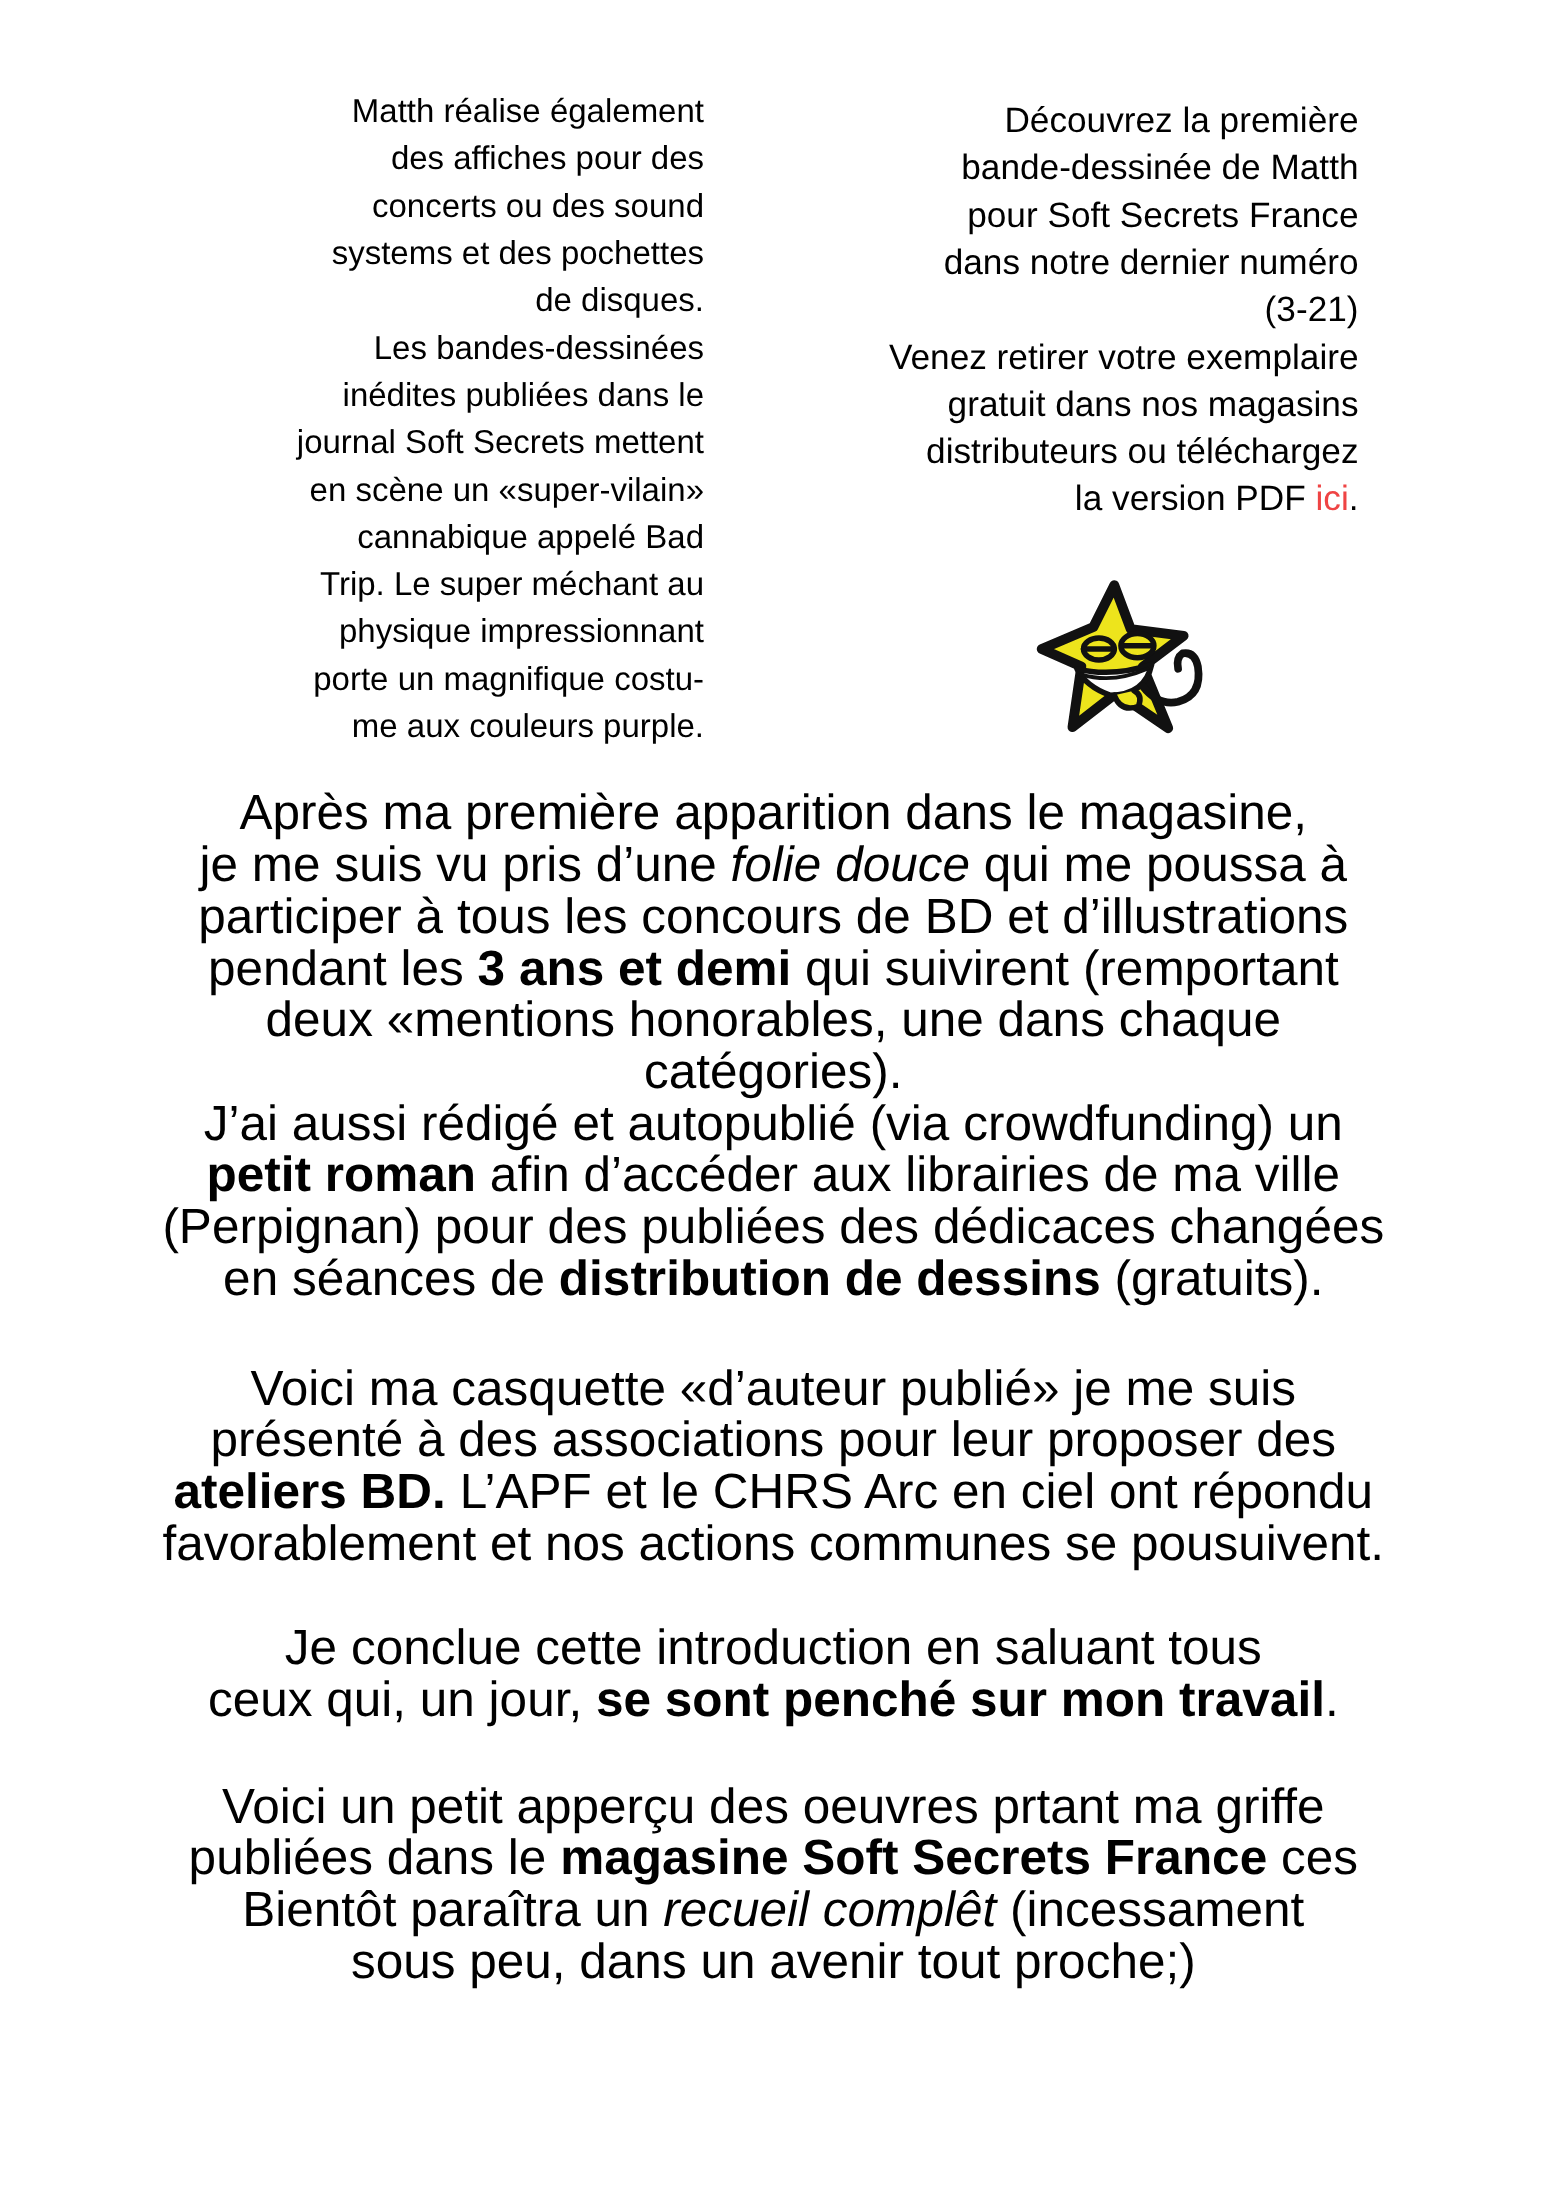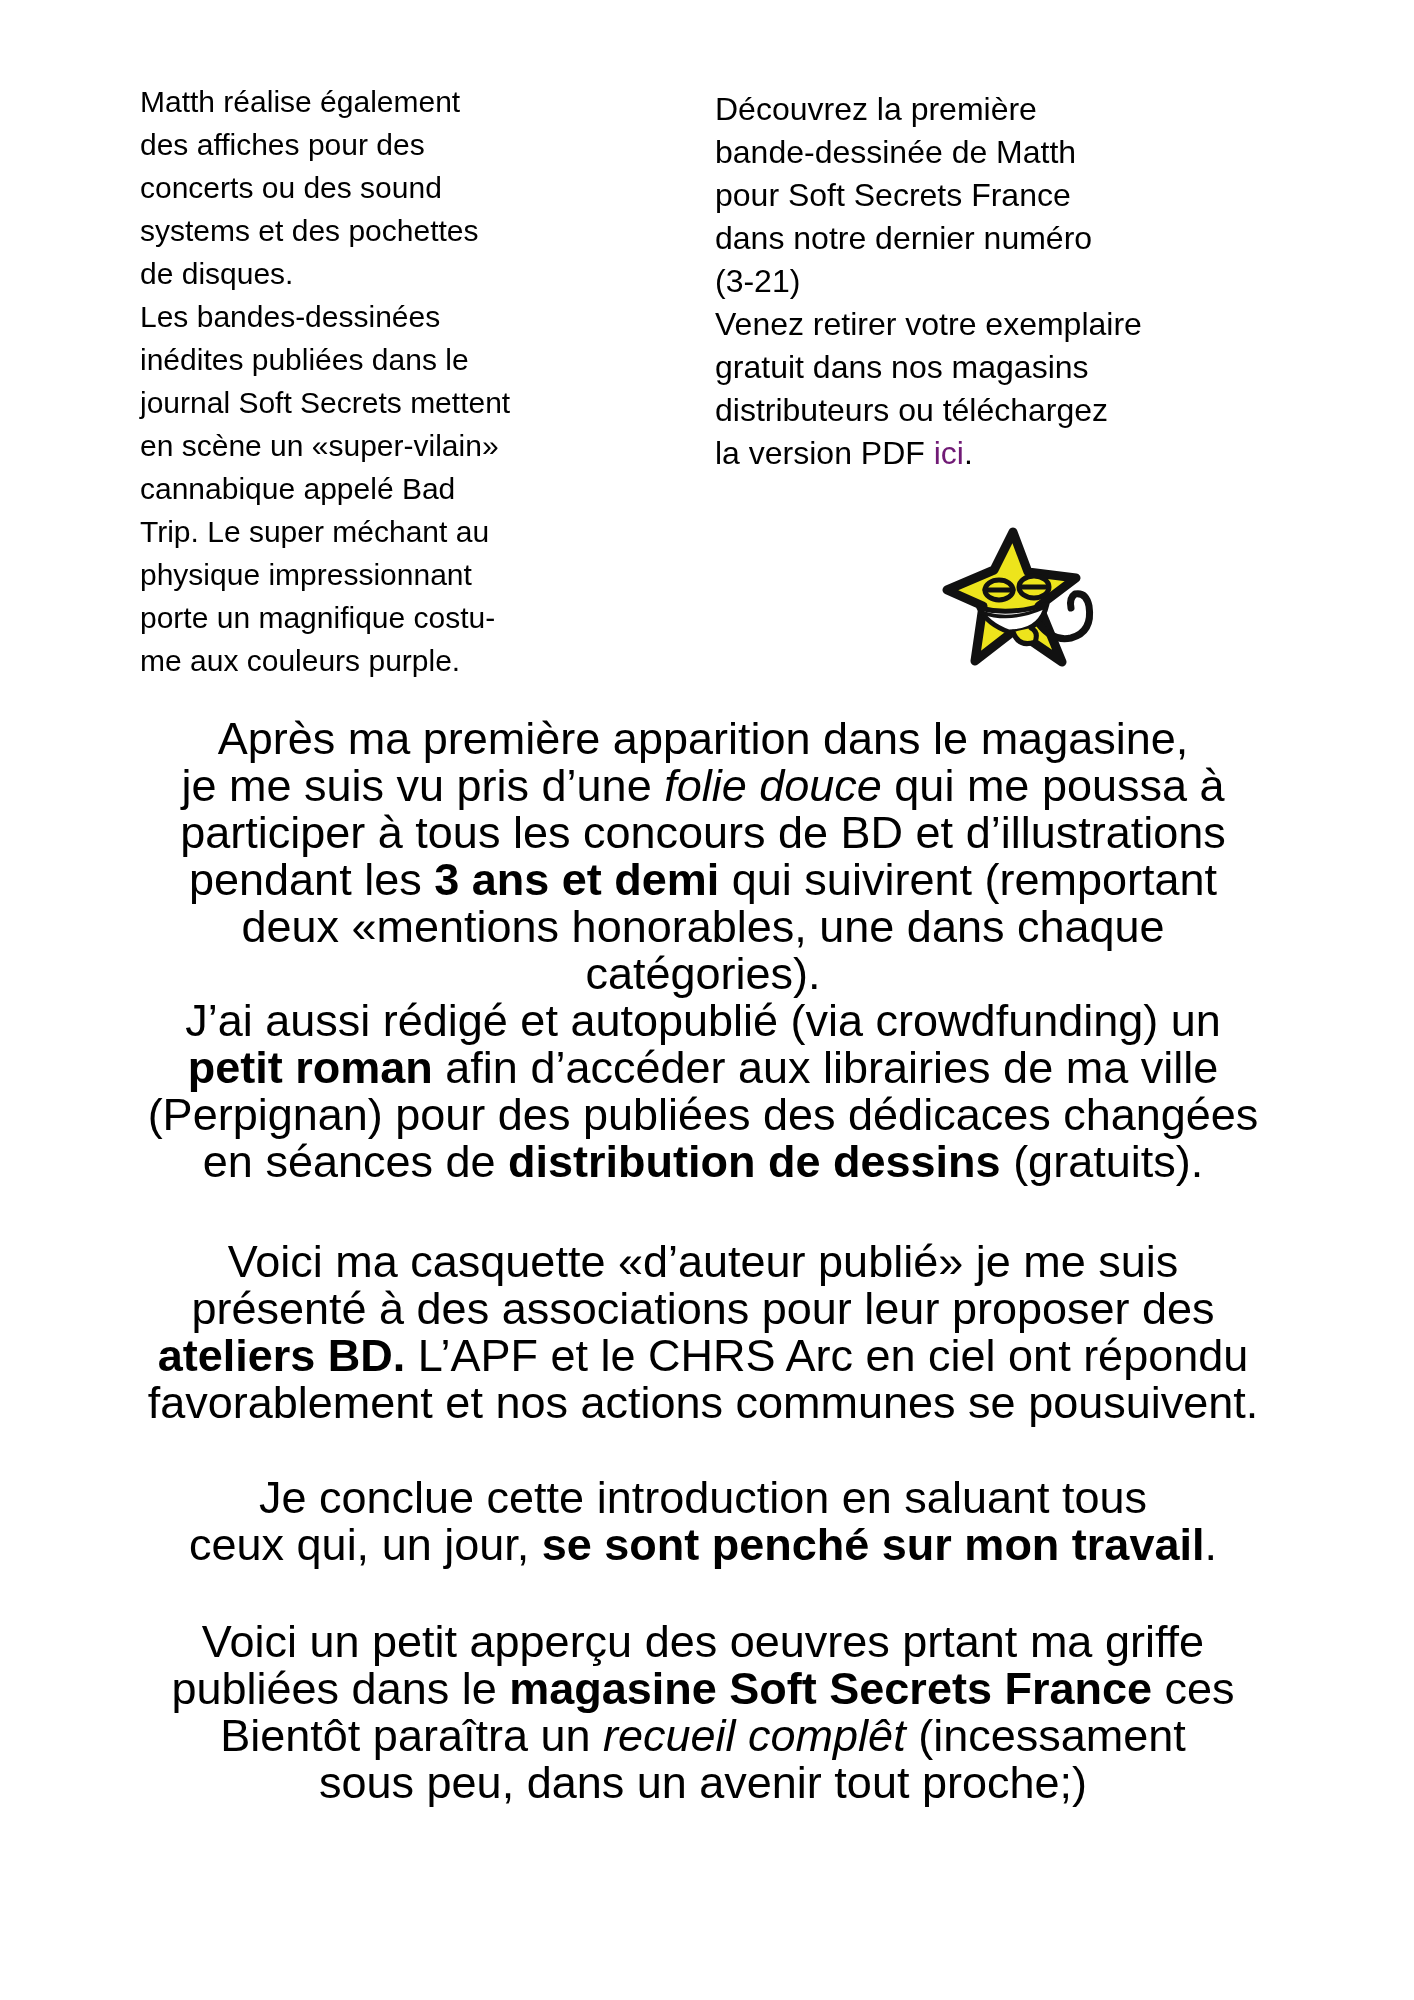--- a/index.html
+++ b/index.html
@@ -4,21 +4,21 @@
 <style>
   html,body{margin:0;padding:0;background:#ffffff;}
   .page{
     position:relative;
     width:1414px;height:2000px;
     background:#ffffff;
     overflow:hidden;
     font-family:"Liberation Sans","DejaVu Sans",sans-serif;
     color:#000000;
   }
-  .col{position:absolute;text-align:left;}
+  .col{position:absolute;text-align:right;}
   .col .line{height:43px;line-height:43px;white-space:nowrap;}
   #col-left{left:140px;top:80px;width:500px;font-size:30px;}
   #col-right{left:715px;top:88px;width:520px;font-size:32px;}
   .para{position:absolute;left:43px;width:1320px;text-align:center;}
   .para .line{height:47px;line-height:47px;white-space:nowrap;}
   #p1{top:715px;font-size:45px;}
   #p2{top:1238px;font-size:45px;}
   #p3{top:1474px;font-size:45px;}
   #p4{top:1618px;font-size:45px;}
   .bold{font-weight:700;}
@@ -50,21 +50,21 @@
 
   <div id="col-right" class="col">
       <div class="line"><span>Découvrez la première</span></div>
       <div class="line"><span>bande-dessinée de Matth</span></div>
       <div class="line"><span>pour Soft Secrets France</span></div>
       <div class="line"><span>dans notre dernier numéro</span></div>
       <div class="line"><span>(3-21)</span></div>
       <div class="line"><span>Venez retirer votre exemplaire</span></div>
       <div class="line"><span>gratuit dans nos magasins</span></div>
       <div class="line"><span>distributeurs ou téléchargez</span></div>
-      <div class="line"><span>la version PDF </span><span class="link" style="color: #701a75;">ici</span><span>.</span></div>
+      <div class="line"><span>la version PDF </span><span class="link" style="color: #ef4444;">ici</span><span>.</span></div>
     </div>
 
   <svg class="star" viewBox="0 0 170 160" xmlns="http://www.w3.org/2000/svg">
     <polygon points="78,12 93,52 141,58 104,86 127,142 80,110 40,141 48,86 12,70 59,50" stroke="#111111" stroke-width="9" stroke-linejoin="round" fill="#ede41c"></polygon>
     <g fill="none" stroke="#111111" stroke-linecap="round">
       <ellipse cx="64" cy="70" rx="14" ry="10" stroke-width="5"></ellipse>
       <path d="M50,70 L78,70" stroke-width="5"></path>
       <ellipse cx="99" cy="67" rx="15" ry="11" stroke-width="5"></ellipse>
       <path d="M85,67 L113,67" stroke-width="5"></path>
       <path d="M44,88 Q76,96 112,84 Q106,112 74,112 Q52,104 44,88 Z" fill="#ffffff" stroke-width="5" stroke-linejoin="round"></path>

